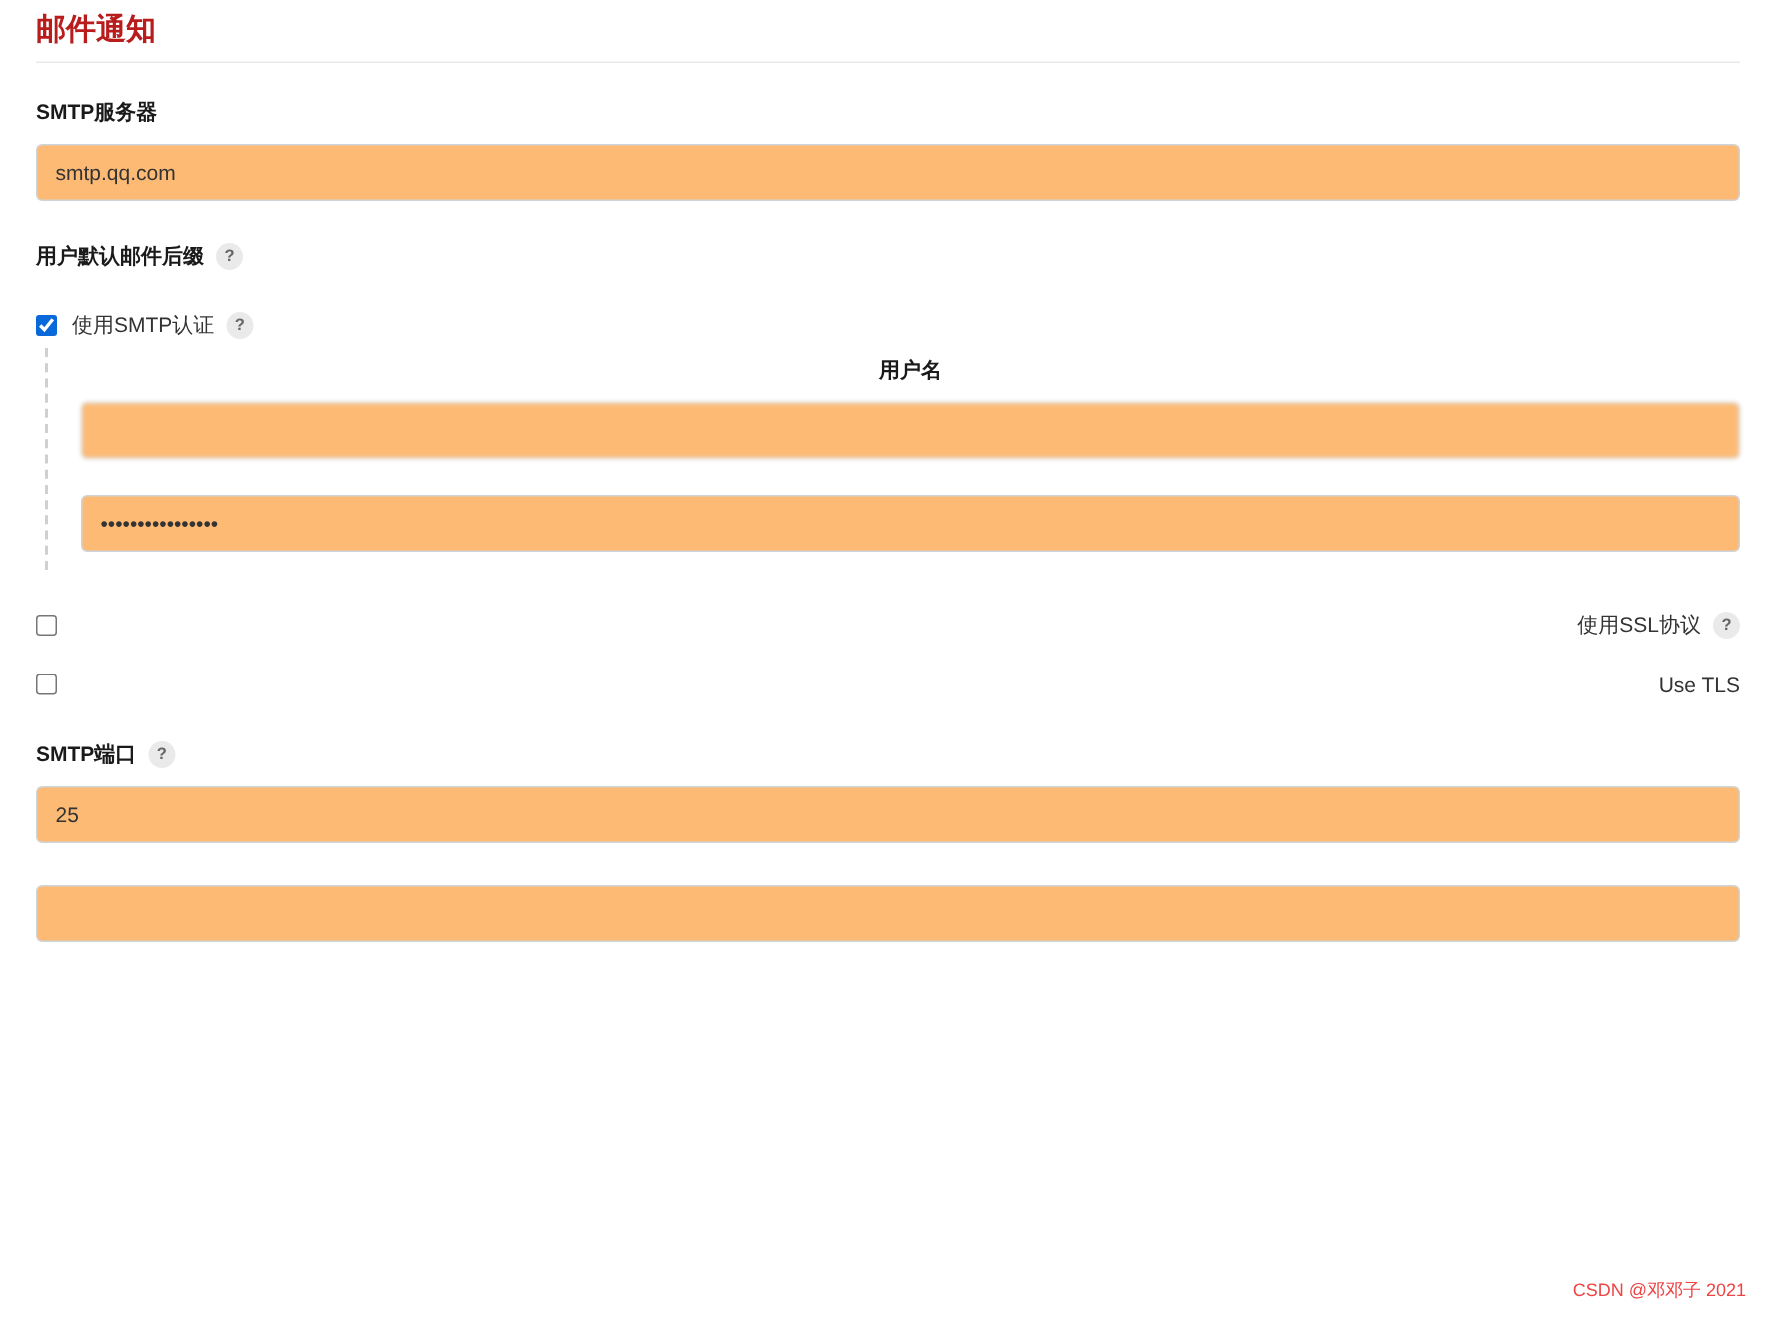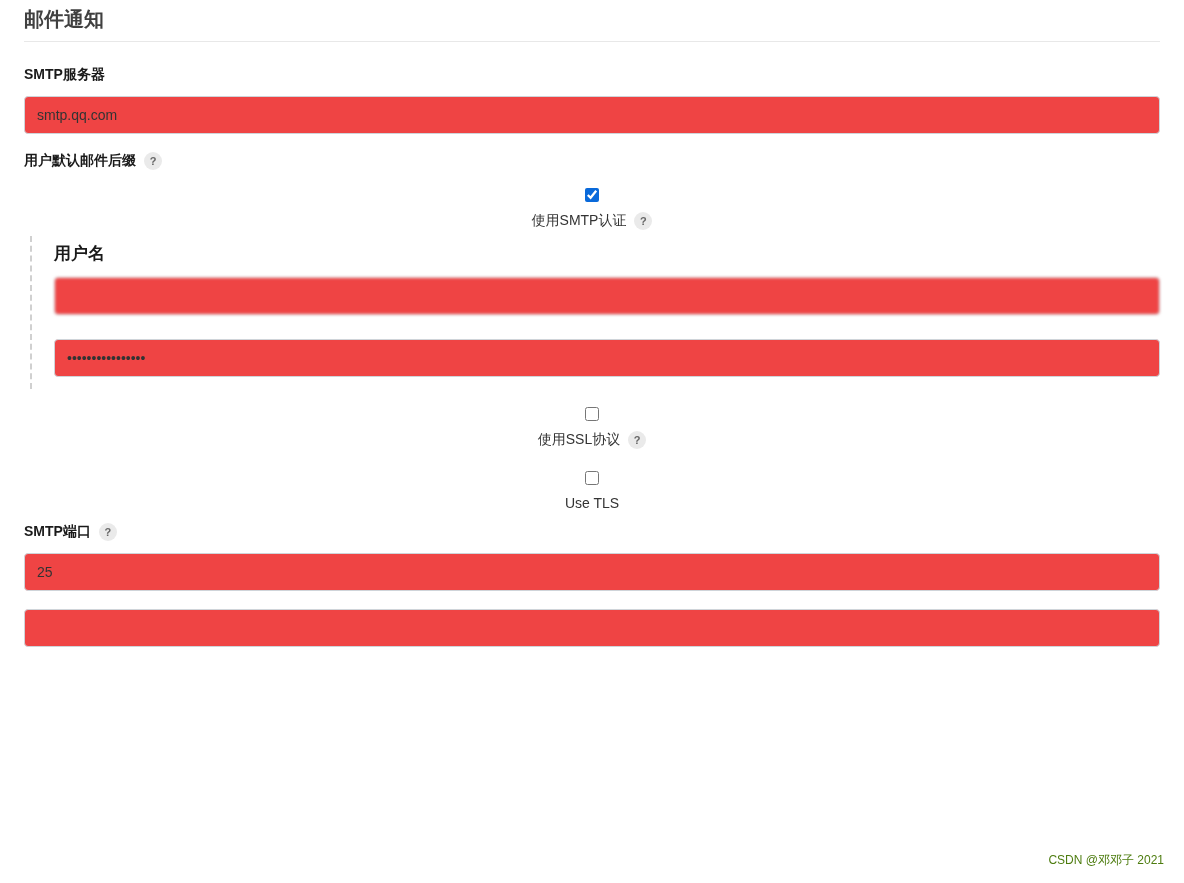--- a/index.html
+++ b/index.html
@@ -10,27 +10,27 @@
     body {
       font-family: -apple-system, BlinkMacSystemFont, "Segoe UI", Helvetica, Arial, sans-serif;
       background: #ffffff;
       color: #24292e;
       padding: 0 24px;
       width: 1184px;
     }
     .section-title {
       font-size: 20px;
       font-weight: 700;
-      color: #404040;
+      color: #b91c1c;
       padding: 6px 0 8px 0;
       border-bottom: 1px solid #e8e8e8;
       margin-bottom: 24px;
     }
     .form-group {
-      margin-bottom: 18px;
+      margin-bottom: 28px;
     }
     .field-label {
       font-size: 14px;
       font-weight: 700;
       color: #1a1a1a;
       display: flex;
       align-items: center;
       margin-bottom: 12px;
       gap: 8px;
     }
@@ -48,29 +48,28 @@
       cursor: pointer;
     }
     .text-input {
       width: 100%;
       height: 38px;
       padding: 12px 12px;
       border: 1px solid #cfd4d9;
       border-radius: 4px;
       font-size: 14px;
       color: #333;
-      background: #ef4444;
+      background: #fdba74;
       outline: none;
     }
     .checkbox-row {
       display: flex;
       align-items: center;
       gap: 10px;
       margin-bottom: 6px;
-      flex-direction: column;
     }
     .checkbox-row input[type="checkbox"] {
       width: 14px;
       height: 14px;
       accent-color: #0969da;
       cursor: pointer;
     }
     .checkbox-label {
       font-size: 14px;
       color: #333;
@@ -79,42 +78,43 @@
       gap: 8px;
     }
     .nested-group {
       border-left: 2px dashed #d0d0d0;
       margin-left: 6px;
       padding-left: 22px;
       padding-top: 6px;
       padding-bottom: 12px;
     }
     .nested-label {
-      font-size: 17px;
+      font-size: 14px;
       font-weight: 700;
       color: #1a1a1a;
       margin-bottom: 12px;
       margin-top: 0;
+      text-align: center;
     }
     .nested-field {
       margin-bottom: 24px;
     }
     .nested-field:last-child {
       margin-bottom: 0;
     }
     .blurred {
       color: #ccc;
       filter: blur(1.5px);
     }
     .watermark {
       position: fixed;
       bottom: 14px;
       right: 20px;
       font-size: 12px;
-      color: #4d7c0f;
+      color: #ef4444;
       pointer-events: none;
     }
     .spacer-checkbox {
       margin-bottom: 22px;
       justify-content: space-between;
     }
   </style>
 </head>
 <body>
 
@@ -152,21 +152,21 @@
 </div>
 
 <div class="checkbox-row spacer-checkbox">
   <input type="checkbox" style="">
   <span class="checkbox-label">
     <span>使用SSL协议</span>
     <span class="help-icon">?</span>
   </span>
 </div>
 
-<div class="checkbox-row spacer-checkbox" style="margin-bottom:12px;">
+<div class="checkbox-row spacer-checkbox" style="margin-bottom:30px;">
   <input type="checkbox" style="">
   <span class="checkbox-label">
     <span>Use TLS</span>
   </span>
 </div>
 
 <div class="form-group">
   <div class="field-label">
     <span>SMTP端口</span>
     <span class="help-icon">?</span>

